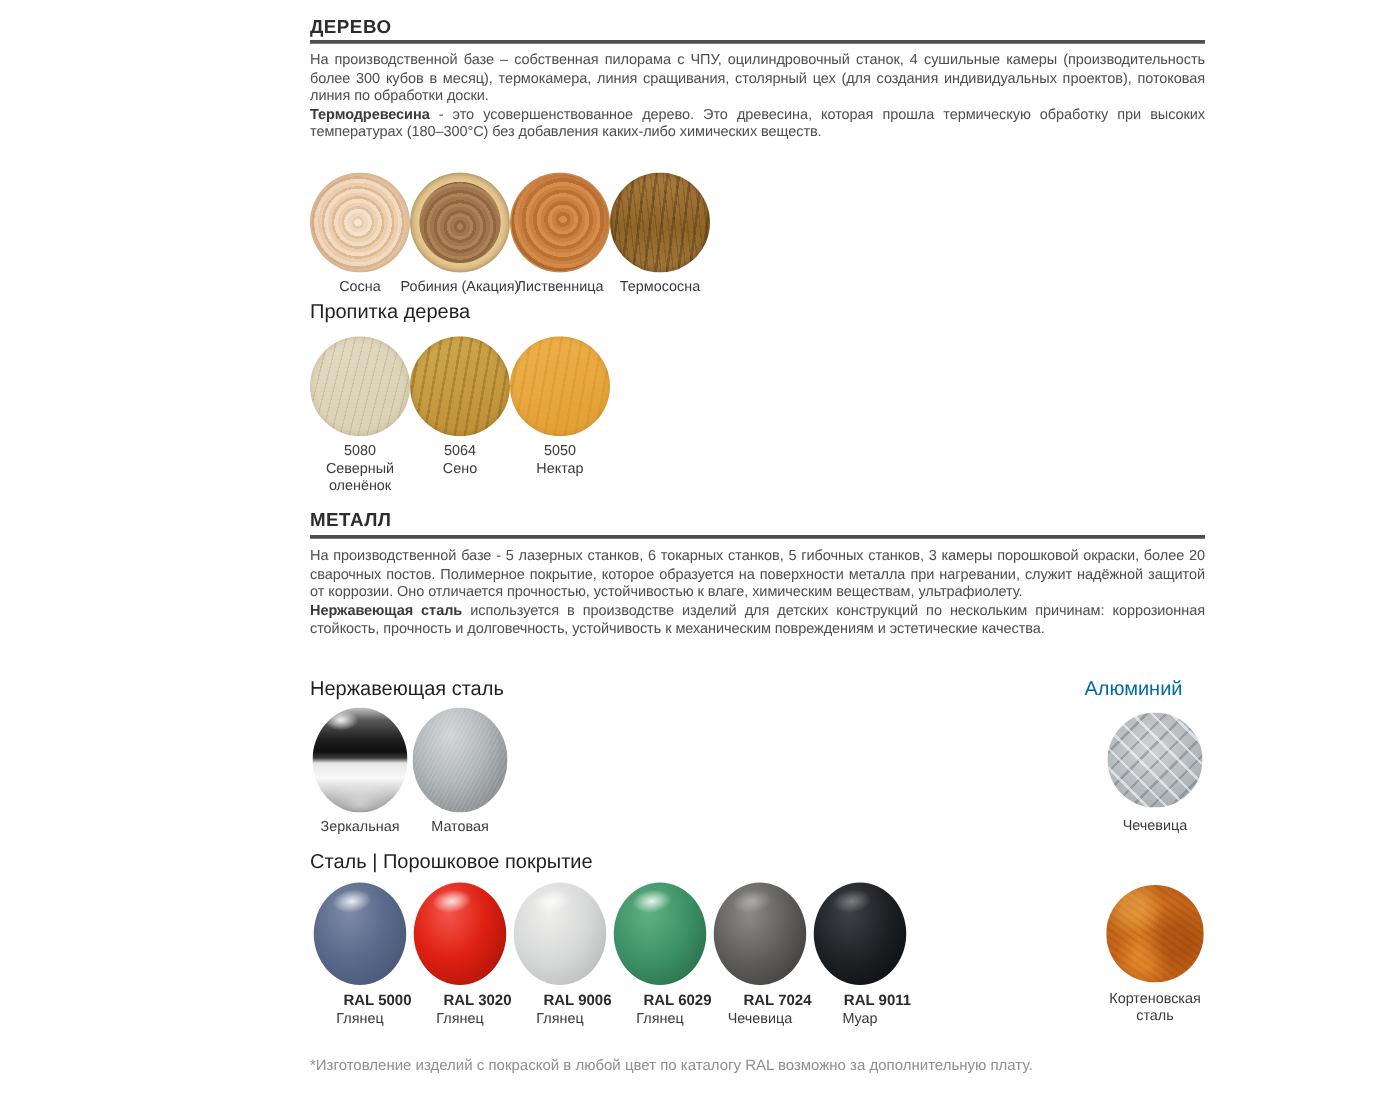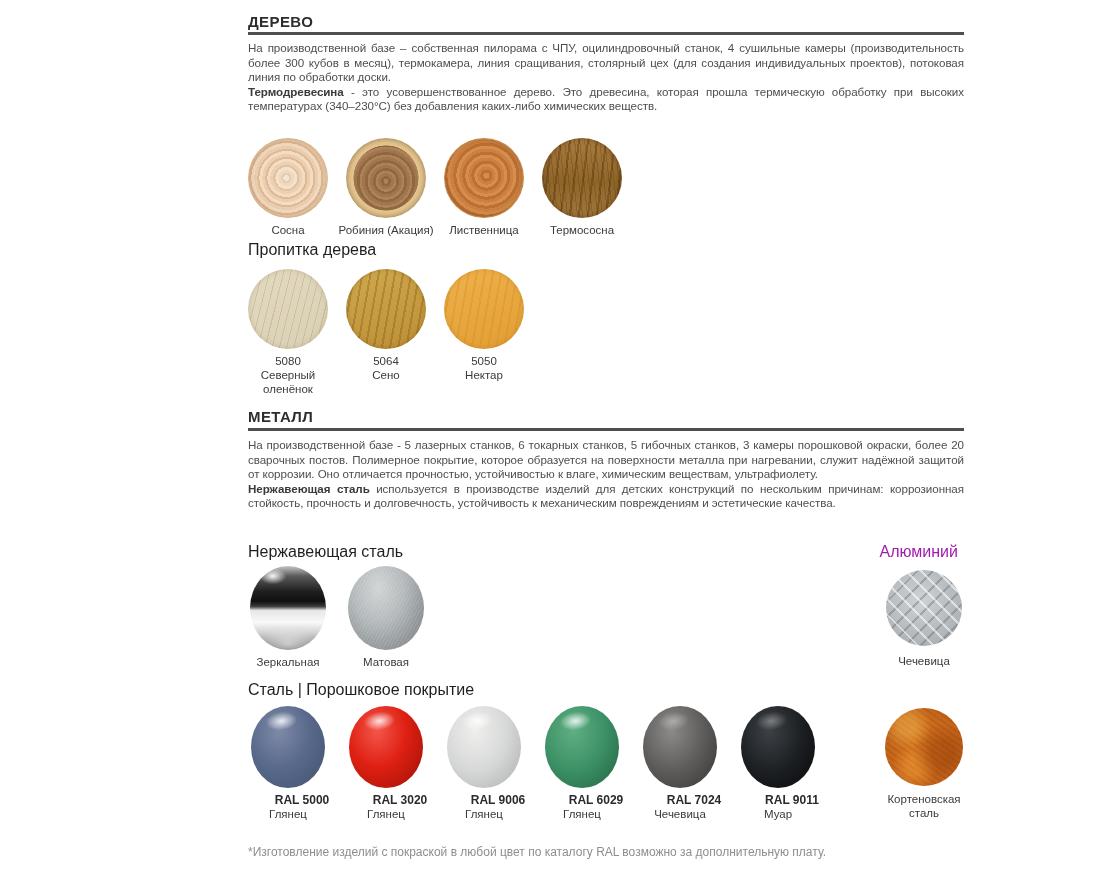--- a/index.html
+++ b/index.html
@@ -16,23 +16,23 @@
   }
   .rule { position:absolute; left:0; width:716px; height:3px; background:#4f4f4f; }
 
   .para {
     position:absolute; left:0; width:716px; text-align:justify;
     font-size:11.6px; line-height:14.6px; color:#4e4e4e; letter-spacing:-.05px;
   }
   .para b { color:#3a3a3a; }
 
   .sub-title { position:absolute; left:0; font-size:16px; font-weight:400; color:#1f1f1f; }
-  .sub-title-right { position:absolute; right:6px; font-size:16px; font-weight:400; color:#a21caf; }
-
-  .row { position:absolute; left:0; display:flex; gap:18px; }
+  .sub-title-right { position:absolute; right:18px; font-size:16px; font-weight:400; color:#0369a1; }
+
+  .row { position:absolute; left:0; display:flex; }
   .right-item { position:absolute; right:0; }
 
   .swatch { width:80px; display:flex; flex-direction:column; align-items:center; }
   .cap {
     width:130px; margin:5px -25px 0; text-align:center;
     font-size:11.5px; line-height:14px; color:#3a3a3a; white-space:nowrap;
   }
   .cap .nm { display:block; white-space:normal; width:86px; margin:0 auto; }
   .cap-ral1 { font-weight:700; font-size:12px; color:#2b2b2b;margin-left:28px; }
   .cap-ral2 { font-weight:400; }
@@ -125,21 +125,21 @@
 </head>
 <body>
 
 <div class="page">
   <div class="content">
 
     <div class="sec-title" style="top:13px;">ДЕРЕВО</div>
     <div class="rule" style="top:32px;"></div>
     <div class="para" style="top:41px;">
       <span>На производственной базе – собственная пилорама с ЧПУ, оцилиндровочный станок, 4 сушильные камеры (производительность более 300 кубов в месяц), термокамера, линия сращивания, столярный цех (для создания индивидуальных проектов), потоковая линия по обработки доски.</span><br>
-      <b>Термодревесина</b><span> - это усовершенствованное дерево. Это древесина, которая прошла термическую обработку при высоких температурах (340–230°C) без добавления каких-либо химических веществ.</span>
+      <b>Термодревесина</b><span> - это усовершенствованное дерево. Это древесина, которая прошла термическую обработку при высоких температурах (180–300°C) без добавления каких-либо химических веществ.</span>
     </div>
 
     <div class="row" style="top:138px;">
       <div class="swatch">
         <div class="circle c-pine"></div>
         <div class="cap">Сосна</div>
       </div>
       <div class="swatch">
         <div class="circle c-robinia"></div>
         <div class="cap">Робиния (Акация)</div>

